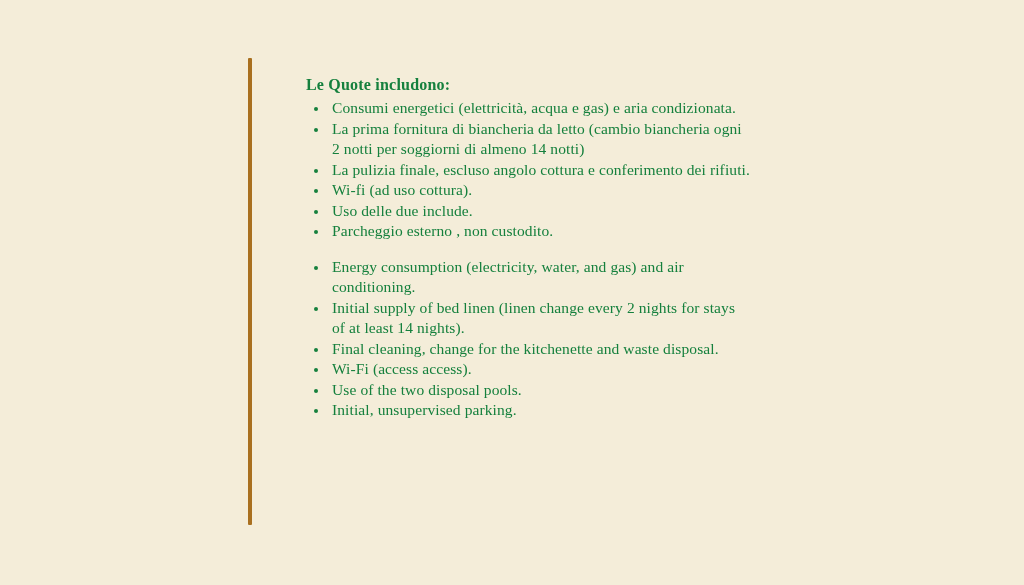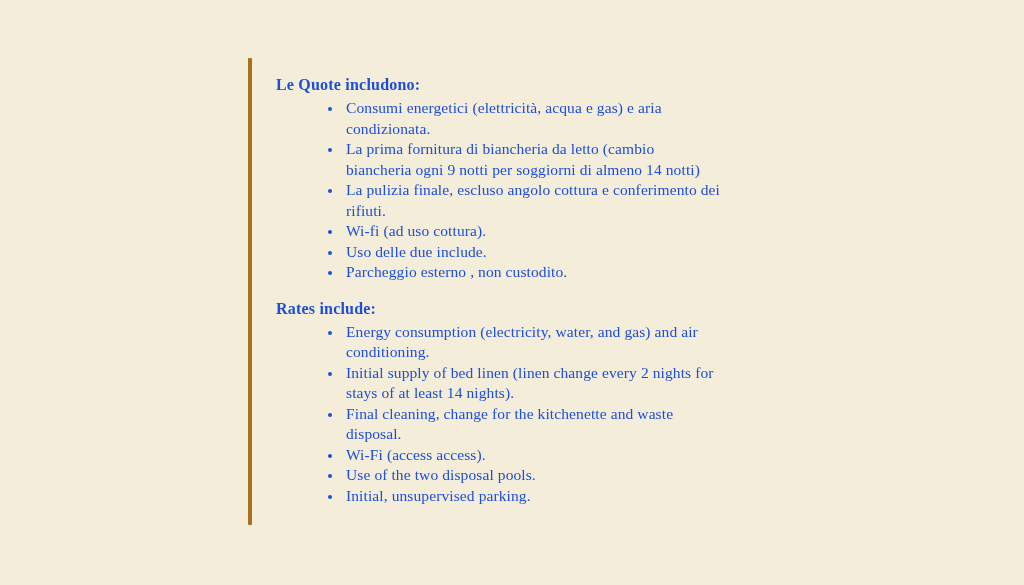--- a/index.html
+++ b/index.html
@@ -18,71 +18,69 @@
     position: absolute;
     left: 248px;
     top: 58px;
     width: 4px;
     height: 467px;
     background: #a9701f;
     border-radius: 1px;
   }
   .content {
     position: absolute;
-    left: 276px;
+    left: 306px;
     top: 74px;
     width: 445px;
-    color: #1d4ed8;
+    color: #15803d;
   }
   .section-heading {
     font-size: 16px;
     font-weight: bold;
     margin: 0;
     line-height: 21px;
     letter-spacing: 0.2px;
   }
   ul.bullet-list {
     margin: 3px 0 15px 0;
     padding-left: 23px;
   }
   ul.bullet-list li {
     font-size: 15.5px;
     line-height: 20.5px;
     padding-left: 3px;
     letter-spacing: 0.1px;
-    margin-left: 44px;
   }
   ul.bullet-list li::marker {
     font-size: 13px;
   }
   .section:last-child ul.bullet-list {
     margin-bottom: 0;
   }
 </style>
 </head>
 <body>
 
 <div class="accent-bar"></div>
 
 <div class="content">
 
   <div class="section">
     <h2 class="section-heading">Le Quote includono:</h2>
     <ul class="bullet-list">
       <li>Consumi energetici (elettricità, acqua e gas) e aria condizionata.</li>
-      <li>La prima fornitura di biancheria da letto (cambio biancheria ogni 9 notti per soggiorni di almeno 14 notti)</li>
+      <li>La prima fornitura di biancheria da letto (cambio biancheria ogni 2 notti per soggiorni di almeno 14 notti)</li>
       <li>La pulizia finale, escluso angolo cottura e conferimento dei rifiuti.</li>
       <li>Wi-fi (ad uso cottura).</li>
       <li>Uso delle due include.</li>
       <li>Parcheggio esterno , non custodito.</li>
     </ul>
   </div>
 
   <div class="section">
-    <h2 class="section-heading">Rates include:</h2>
     <ul class="bullet-list">
       <li>Energy consumption (electricity, water, and gas) and air conditioning.</li>
       <li>Initial supply of bed linen (linen change every 2 nights for stays of at least 14 nights).</li>
       <li>Final cleaning, change for the kitchenette and waste disposal.</li>
       <li>Wi-Fi (access access).</li>
       <li>Use of the two disposal pools.</li>
       <li>Initial, unsupervised parking.</li>
     </ul>
   </div>
 

